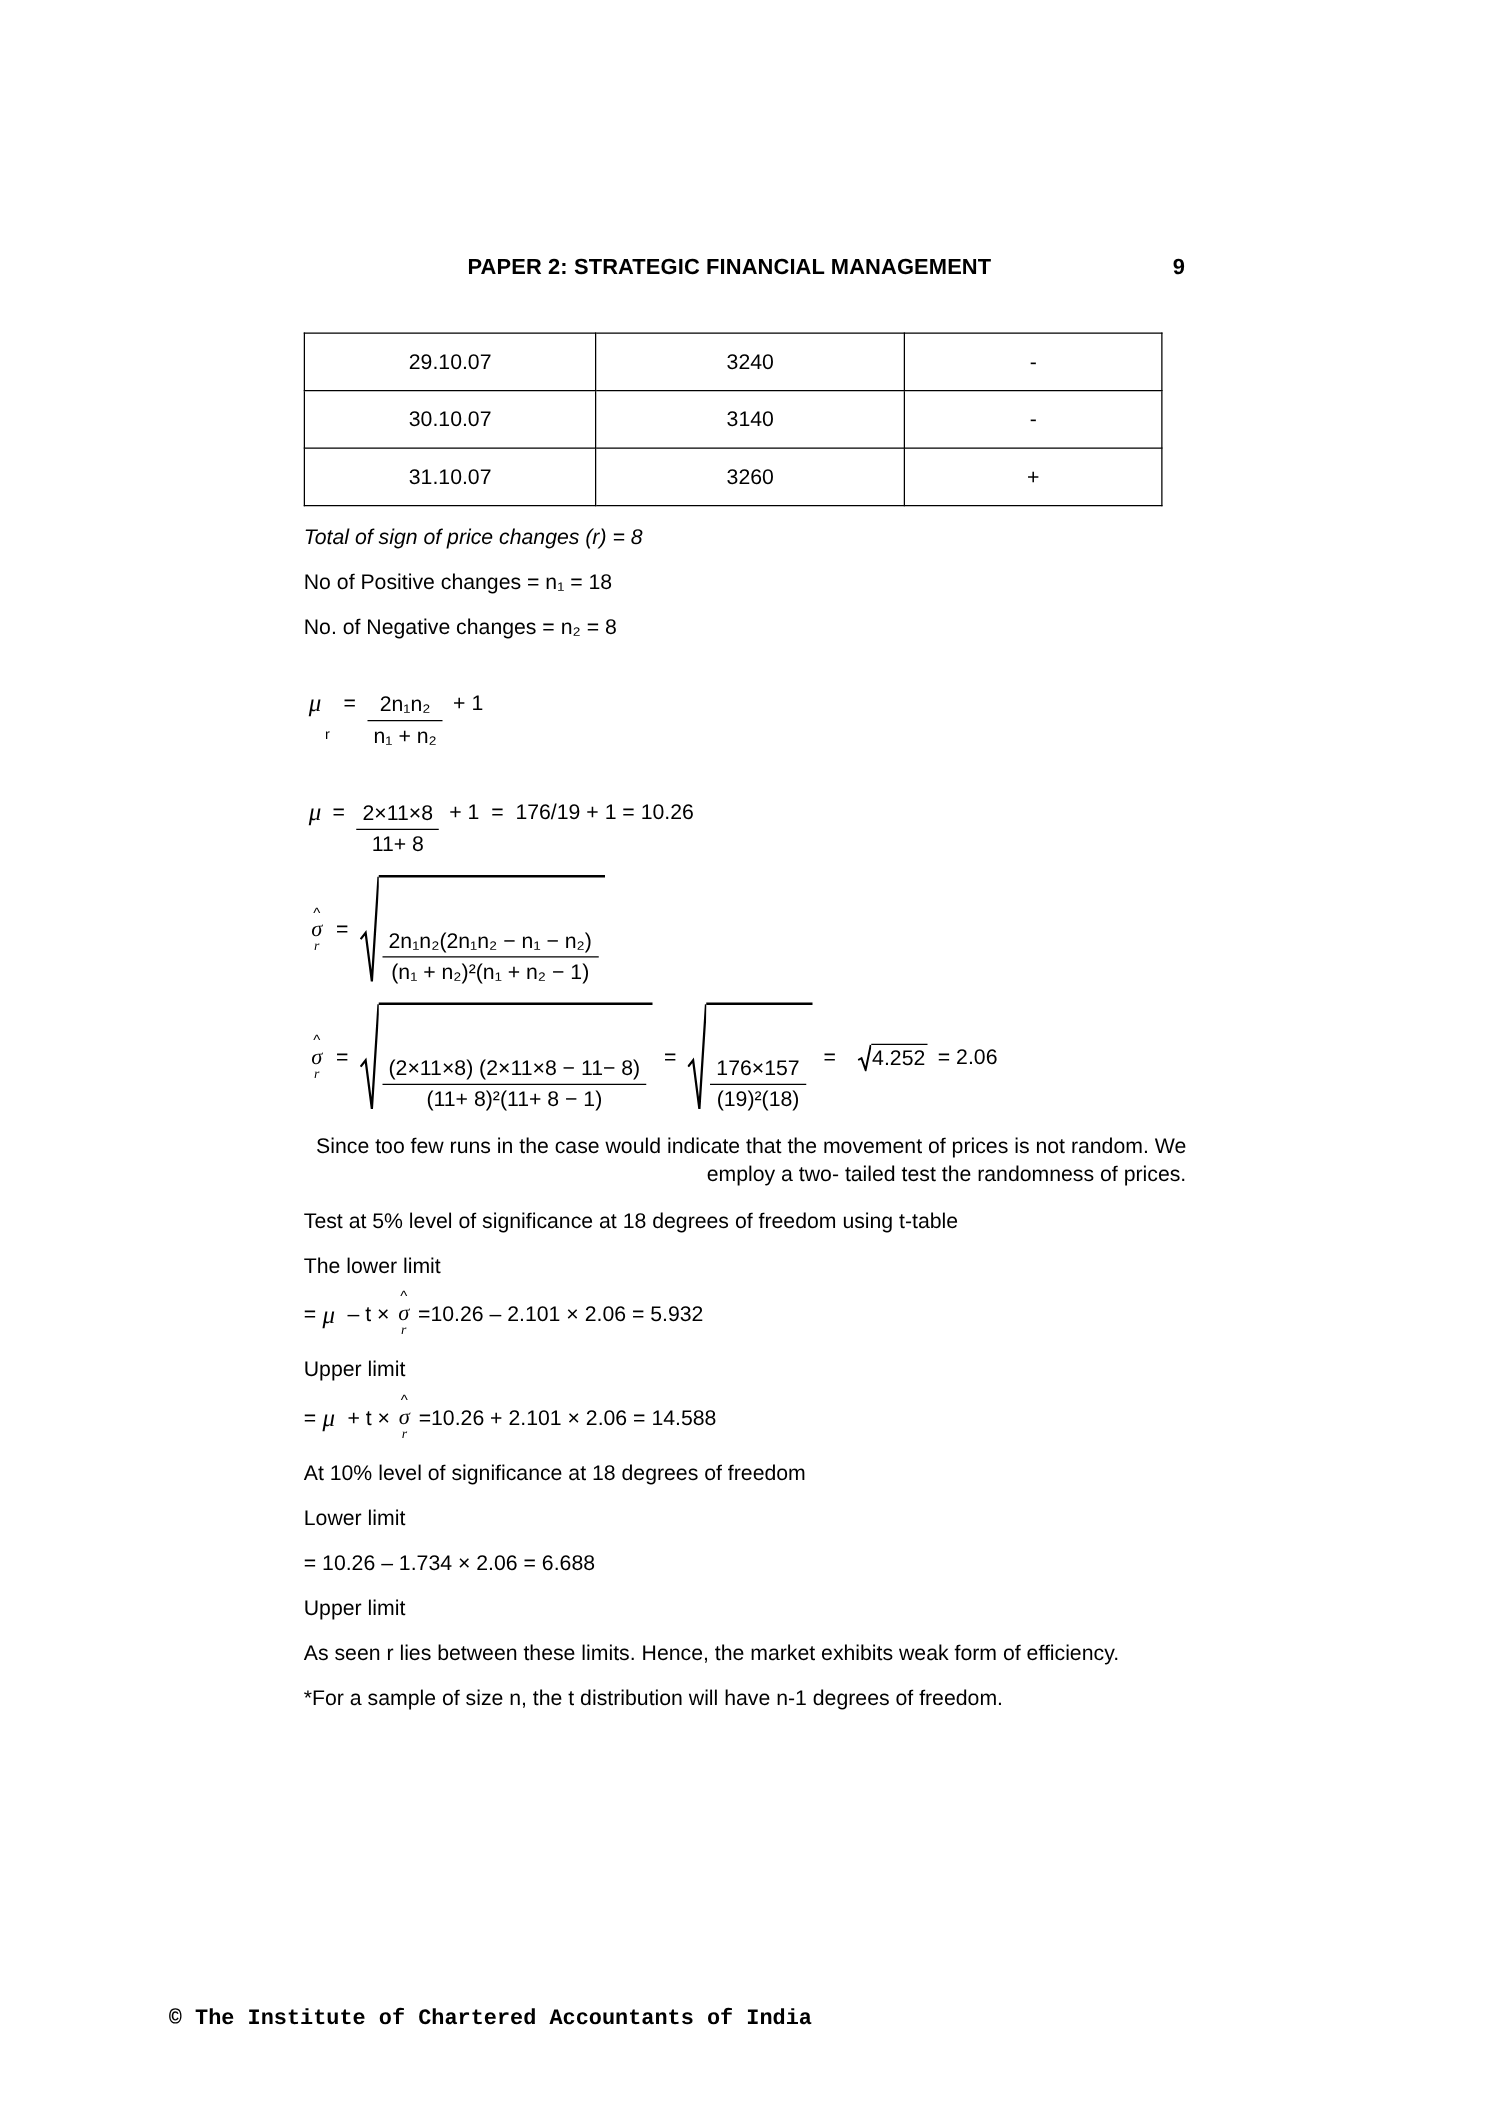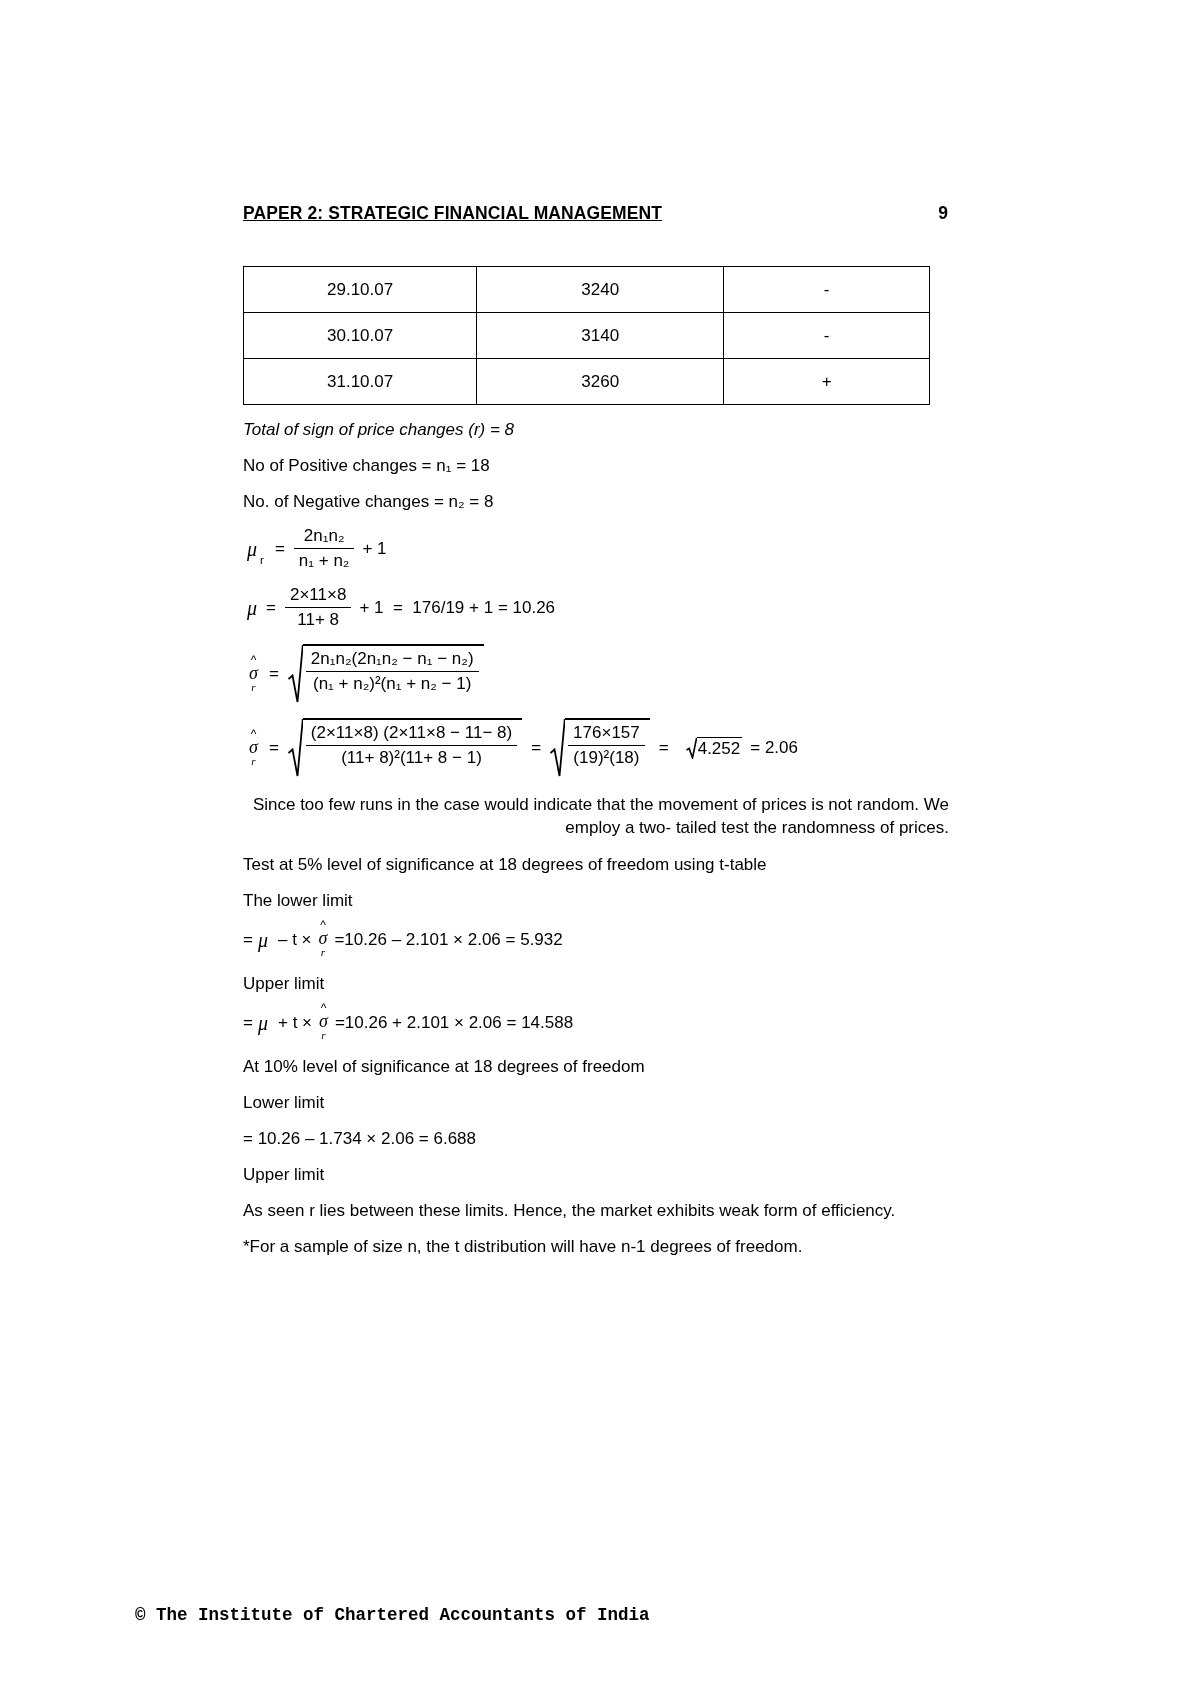--- a/index.html
+++ b/index.html
@@ -8,21 +8,21 @@
     width: 1191px; height: 1684px;
     background: #ffffff; color: #000;
     font-family: "Liberation Sans", "DejaVu Sans", sans-serif;
     position: relative; overflow: hidden;
   }
   .page-header {
     position: absolute; left: 243px; top: 203px; width: 705px;
     display: flex; align-items: baseline;
     font-weight: bold; font-size: 17.5px;
   }
-  .page-header .title { flex: 1; letter-spacing: 0.1px; text-decoration: underline; }
+  .page-header .title { flex: 1; text-align: center; letter-spacing: 0.1px; }
   .page-header .pagenum { width: 24px; text-align: right; }
 
   .content {
     position: absolute; left: 243px; top: 266px; width: 706px;
     font-size: 17px; line-height: 20px;
   }
 
   table.data { border-collapse: collapse; width: 687px; }
   table.data td {
     border: 1.5px solid #000; height: 46px;
@@ -48,26 +48,26 @@
   }
   .musub {
     font-size: 11.5px; align-self: flex-end;
     margin: 0 2px 1px 3px;
   }
   .op { margin: 0 9px; }
   .sp { margin: 0 5px; white-space: pre; }
   .tail { margin-left: 8px; white-space: pre; }
 
   .frac { display: inline-flex; flex-direction: column; text-align: center; }
-  .frac .num { display: block; padding: 0 5px 2px 5px; }
+  .frac .num { display: block; padding: 0 5px 2px 5px; margin-top: 28px; }
   .frac .den { display: block; border-top: 1.7px solid #000; padding: 2px 5px 0 5px; }
 
   .sqrt { display: inline-flex; align-items: stretch; }
   .sqrt svg.radsign { width: 15px; align-self: stretch; display: block; }
-  .sqrt .radicand { border-top: 2px solid #000; padding: 2px 5px 0 3px; align-self: stretch; display:flex; align-items:flex-start; justify-content:center; }
+  .sqrt .radicand { border-top: 2px solid #000; padding: 12px 5px 0 3px; align-self: stretch; display:flex; align-items:flex-start; justify-content:center; }
   .sqrt .radicand .frac .num { padding-top: 1px; }
 
   .sqrt-sm { display: inline-flex; align-items: stretch; margin-left: 8px; }
   .sqrt-sm svg.radsign { width: 11px; display: block; }
   .sqrt-sm .bar { border-top: 1.7px solid #000; padding: 1px 2px 0 1px; }
 
   .sigma-stack {
     display: inline-flex; flex-direction: column; align-items: center;
     line-height: 1; margin: 0 2px;
   }

